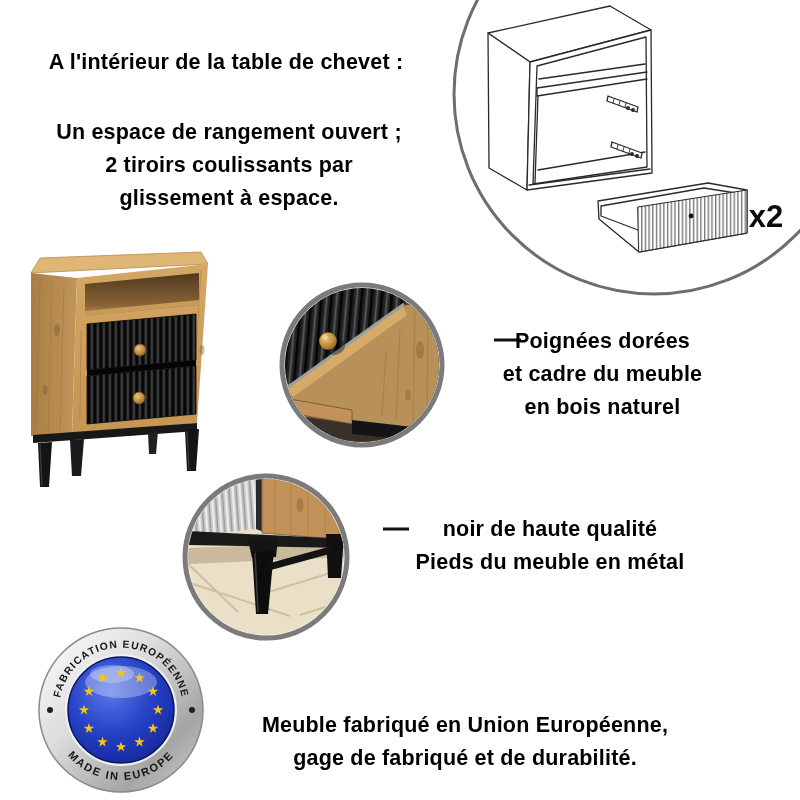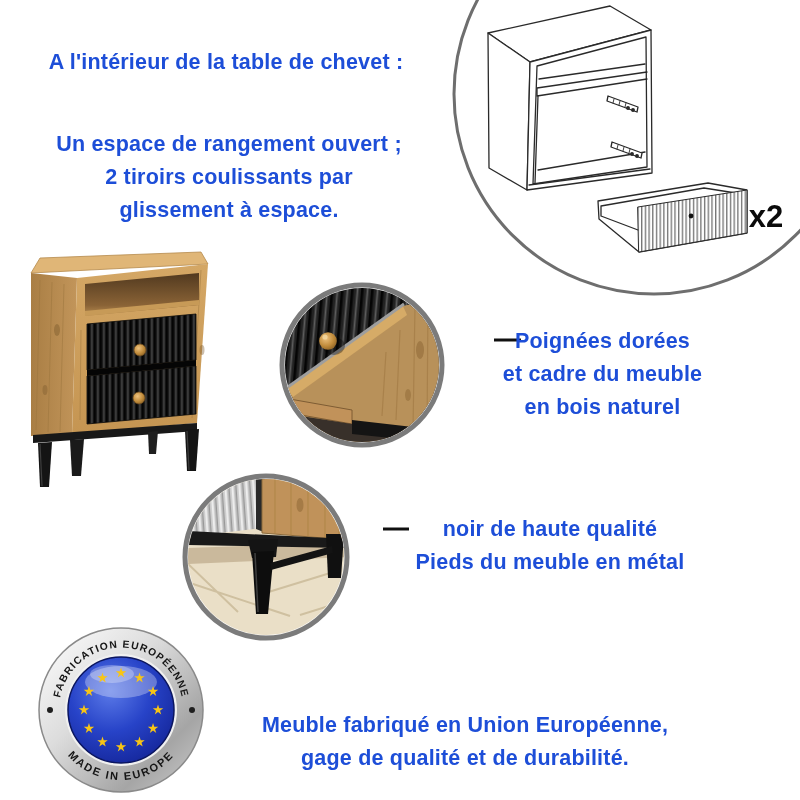--- a/index.html
+++ b/index.html
@@ -1,23 +1,23 @@
 <!DOCTYPE html>
 <html><head>
 <meta charset="utf-8">
 <style>
   html,body{margin:0;padding:0;}
   body{width:800px;height:800px;background:#ffffff;overflow:hidden;position:relative;
        font-family:"Liberation Sans","DejaVu Sans",sans-serif;color:#101010;}
   .canvas{position:absolute;inset:0;width:800px;height:800px;}
   svg.art{position:absolute;left:0;top:0;z-index:1;}
-  .txt{position:absolute;z-index:2;font-weight:700;color:#1d4ed8;text-align:center;
+  .txt{position:absolute;z-index:2;font-weight:700;color:#000000;text-align:center;
        letter-spacing:.2px;}
   .intro-title{left:0;top:46px;width:452px;font-size:21.5px;line-height:33px;}
-  .intro-par{left:0;top:128px;width:458px;font-size:21.5px;line-height:33px;}
+  .intro-par{left:0;top:116px;width:458px;font-size:21.5px;line-height:33px;}
   .feature-handles{left:455px;top:325px;width:295px;font-size:21.5px;line-height:33px;}
   .feature-legs{left:375px;top:513px;width:350px;font-size:21.5px;line-height:33px;}
   .footer-text{left:210px;top:665px;width:510px;font-size:21.5px;line-height:33px;margin-top:44px;}
 </style>
 </head>
 <body>
 
 <div class="canvas">
 
 <svg class="art" width="800" height="800" viewBox="0 0 800 800">
@@ -234,16 +234,16 @@
     <div>en bois naturel</div>
   </div>
 
   <div class="txt feature-legs">
     <div>noir de haute qualité</div>
     <div>Pieds du meuble en métal</div>
   </div>
 
   <div class="txt footer-text">
     <div>Meuble fabriqué en Union Européenne,</div>
-    <div>gage de qualité et de durabilité.</div>
+    <div>gage de fabriqué et de durabilité.</div>
   </div>
 
 </div>
 
 </body></html>

